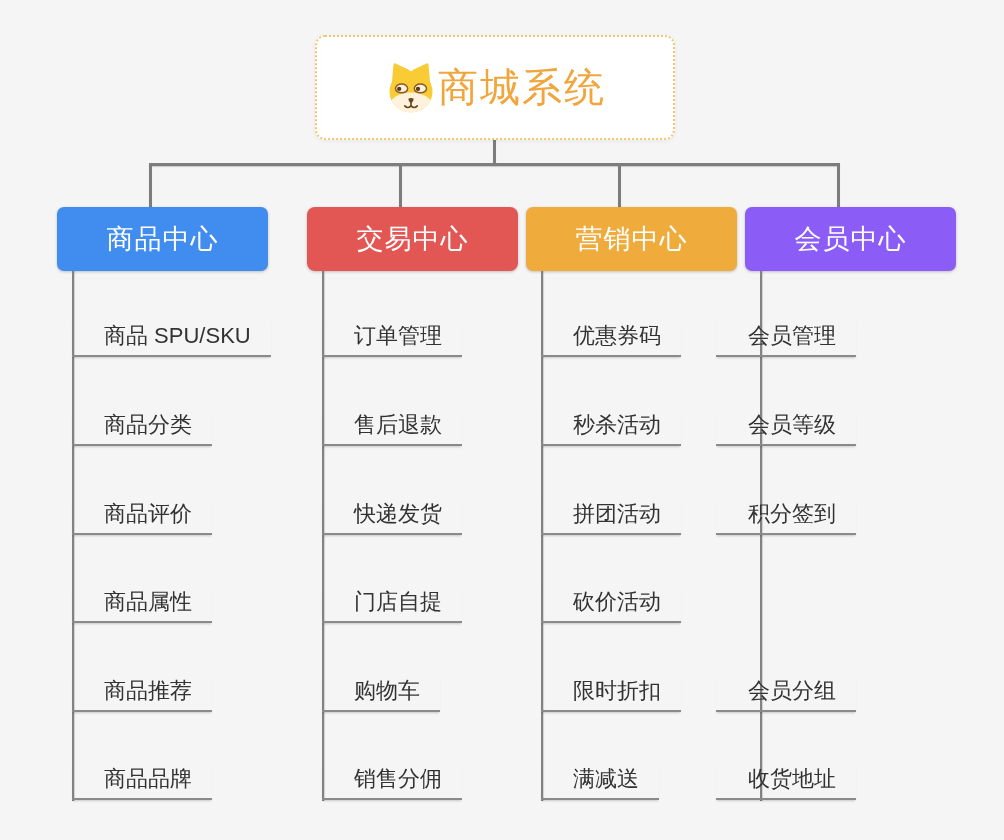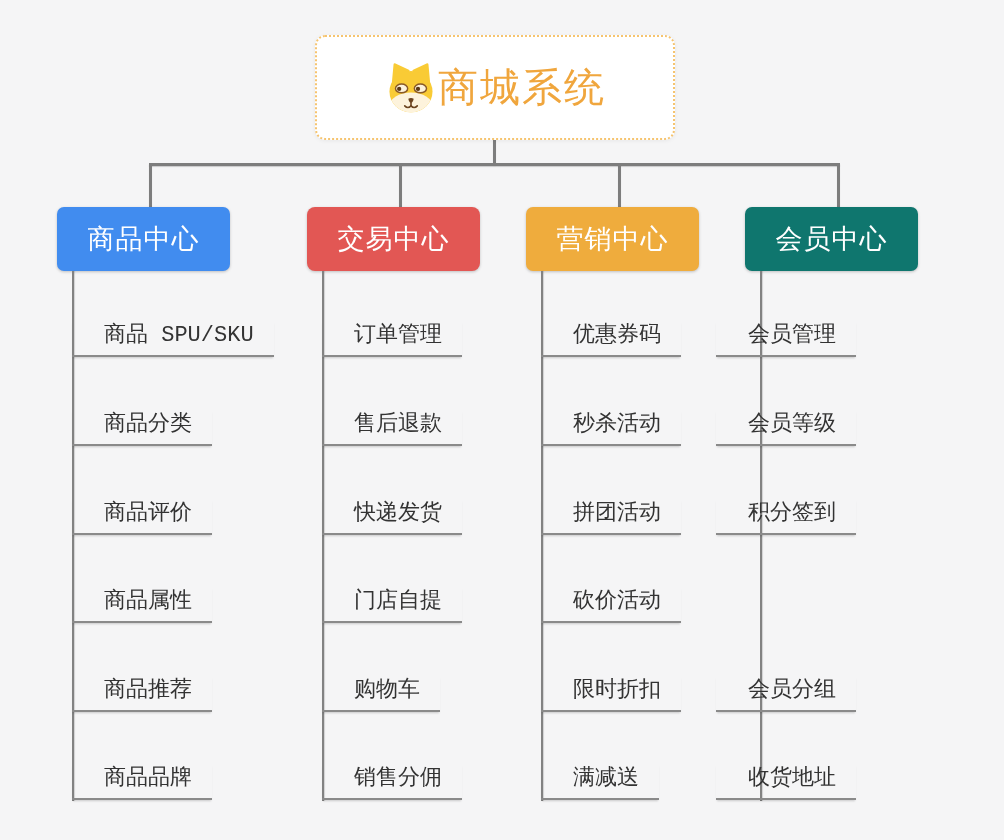--- a/index.html
+++ b/index.html
@@ -28,43 +28,42 @@
     position:absolute;left:315px;top:35px;width:360px;height:105px;
     box-sizing:border-box;background:#ffffff;
     border:2px dotted #f6c46f;border-radius:10px;
     display:flex;align-items:center;justify-content:center;
     box-shadow:0 1px 4px rgba(0,0,0,.06);
   }
   .root-title{font-size:40px;color:#f0a63d;letter-spacing:2px;white-space:nowrap;}
 
   
   .bbox{
-    position:absolute;top:207px;width:173px;height:64px;
+    position:absolute;top:207px;width:211px;height:64px;
     border-radius:7px;color:#ffffff;font-size:27px;letter-spacing:1px;
     display:flex;align-items:center;justify-content:center;
     box-shadow:0 1px 3px rgba(0,0,0,.22);white-space:nowrap;
   }
   .b0{left:57px;background:#418cef;}
   .b1{left:307px;background:#e25754;border-radius:8px;}
   .b2{left:526px;background:#efac3d;}
-  .b3{left:745px;background:#0f766e;}
+  .b3{left:745px;background:#8b5cf6;}
 
   
   .spine{position:absolute;top:271px;width:2px;height:530px;background:#828282;box-shadow:1px 0 1px rgba(0,0,0,.15);}
   .s0{left:72px}.s1{left:322px}.s2{left:541px}.s3{left:760px}
 
   
   .item{
     position:absolute;
     padding:0 20px 4px 32px;
     border-bottom:2px solid #8a8a8a;
     font-size:22px;line-height:30px;color:#333333;
     white-space:nowrap;
     box-shadow:0 2px 2px -1px rgba(0,0,0,.18);
-    font-family:Liberation Mono, monospace;
   }
   .c0{left:72px}.c1{left:322px}.c2{left:541px}.c3{left:716px}
   .r0{top:321px}.r1{top:410px}.r2{top:499px}.r3{top:587px}.r4{top:676px}.r5{top:764px}
 
   .dog-icon{display:block;}
 </style>
 </head>
 <body>
 
 <div class="stage">

